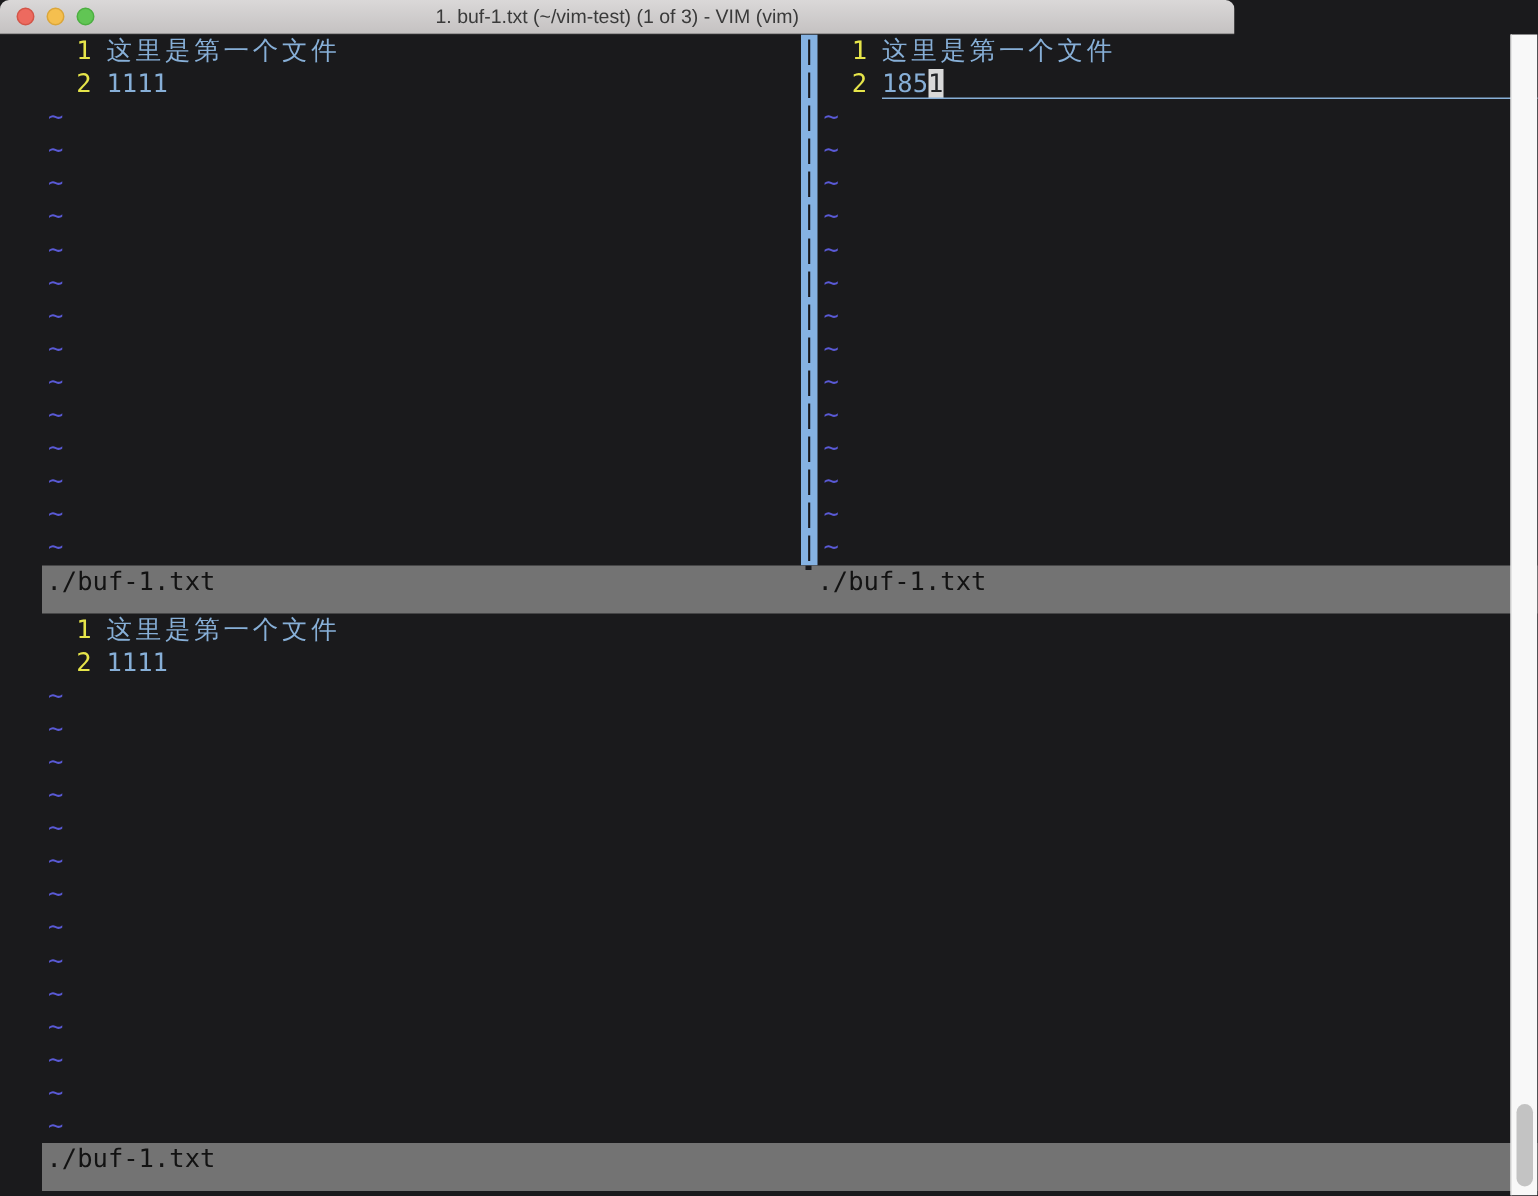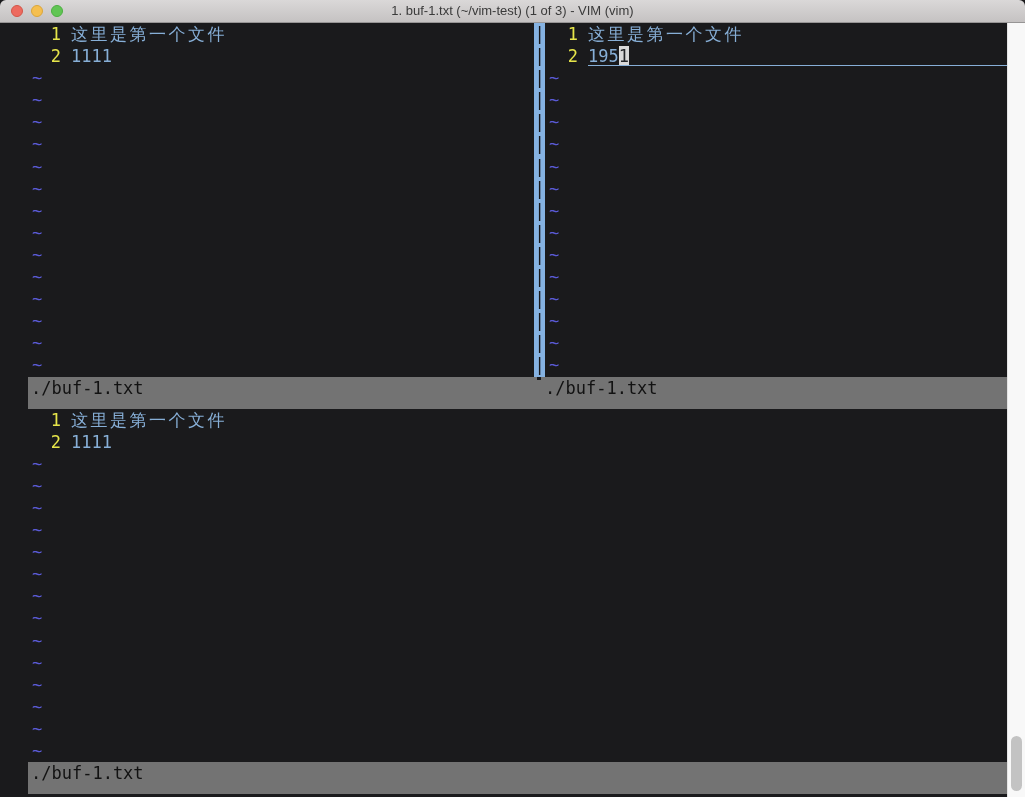--- a/index.html
+++ b/index.html
@@ -2,21 +2,21 @@
 <html><head>
 <meta charset="utf-8">
 <style>
   html,body{margin:0;padding:0;}
   body{
     width:1025px;height:797px;overflow:hidden;background:#1a1a1c;
     font-family:"DejaVu Sans Mono",monospace;position:relative;
   }
   
   .titlebar{
-    position:absolute;left:0;top:0;width:1025px;height:23px;
+    position:absolute;left:0;top:0;width:823px;height:23px;
     background:linear-gradient(#dad8d8,#c5c2c2);
     border-bottom:1px solid #979595;box-sizing:border-box;
     border-radius:6px 6px 0 0;
   }
   .traffic{position:absolute;left:11px;top:5px;display:flex;gap:8px;}
   .tl{width:12px;height:12px;border-radius:50%;display:inline-block;box-sizing:border-box;}
   .tl.red{background:#ed6a5f;border:1px solid #d35548;}
   .tl.yellow{background:#f5bf4f;border:1px solid #dba63a;}
   .tl.green{background:#61c554;border:1px solid #4caf41;}
   .title{
@@ -119,21 +119,21 @@
         <div class="sep-row">|</div>
         <div class="sep-row">|</div>
         <div class="sep-row">|</div>
         <div class="sep-row">|</div>
         <div class="sep-row">|</div>
         <div class="sep-row">|</div>
       </div>
 
     <div class="win-right">
       <div class="row"><span class="lnum">1</span><span class="cjk">这里是第一个文件</span></div>
-      <div class="row cursor-line"><div class="uline"></div><span class="lnum">2</span><span>195</span><span class="cursor">1</span></div>
+      <div class="row cursor-line"><div class="uline"></div><span class="lnum">2</span><span>185</span><span class="cursor">1</span></div>
       <div>
           <div class="trow">~</div>
           <div class="trow">~</div>
           <div class="trow">~</div>
           <div class="trow">~</div>
           <div class="trow">~</div>
           <div class="trow">~</div>
           <div class="trow">~</div>
           <div class="trow">~</div>
           <div class="trow">~</div>

